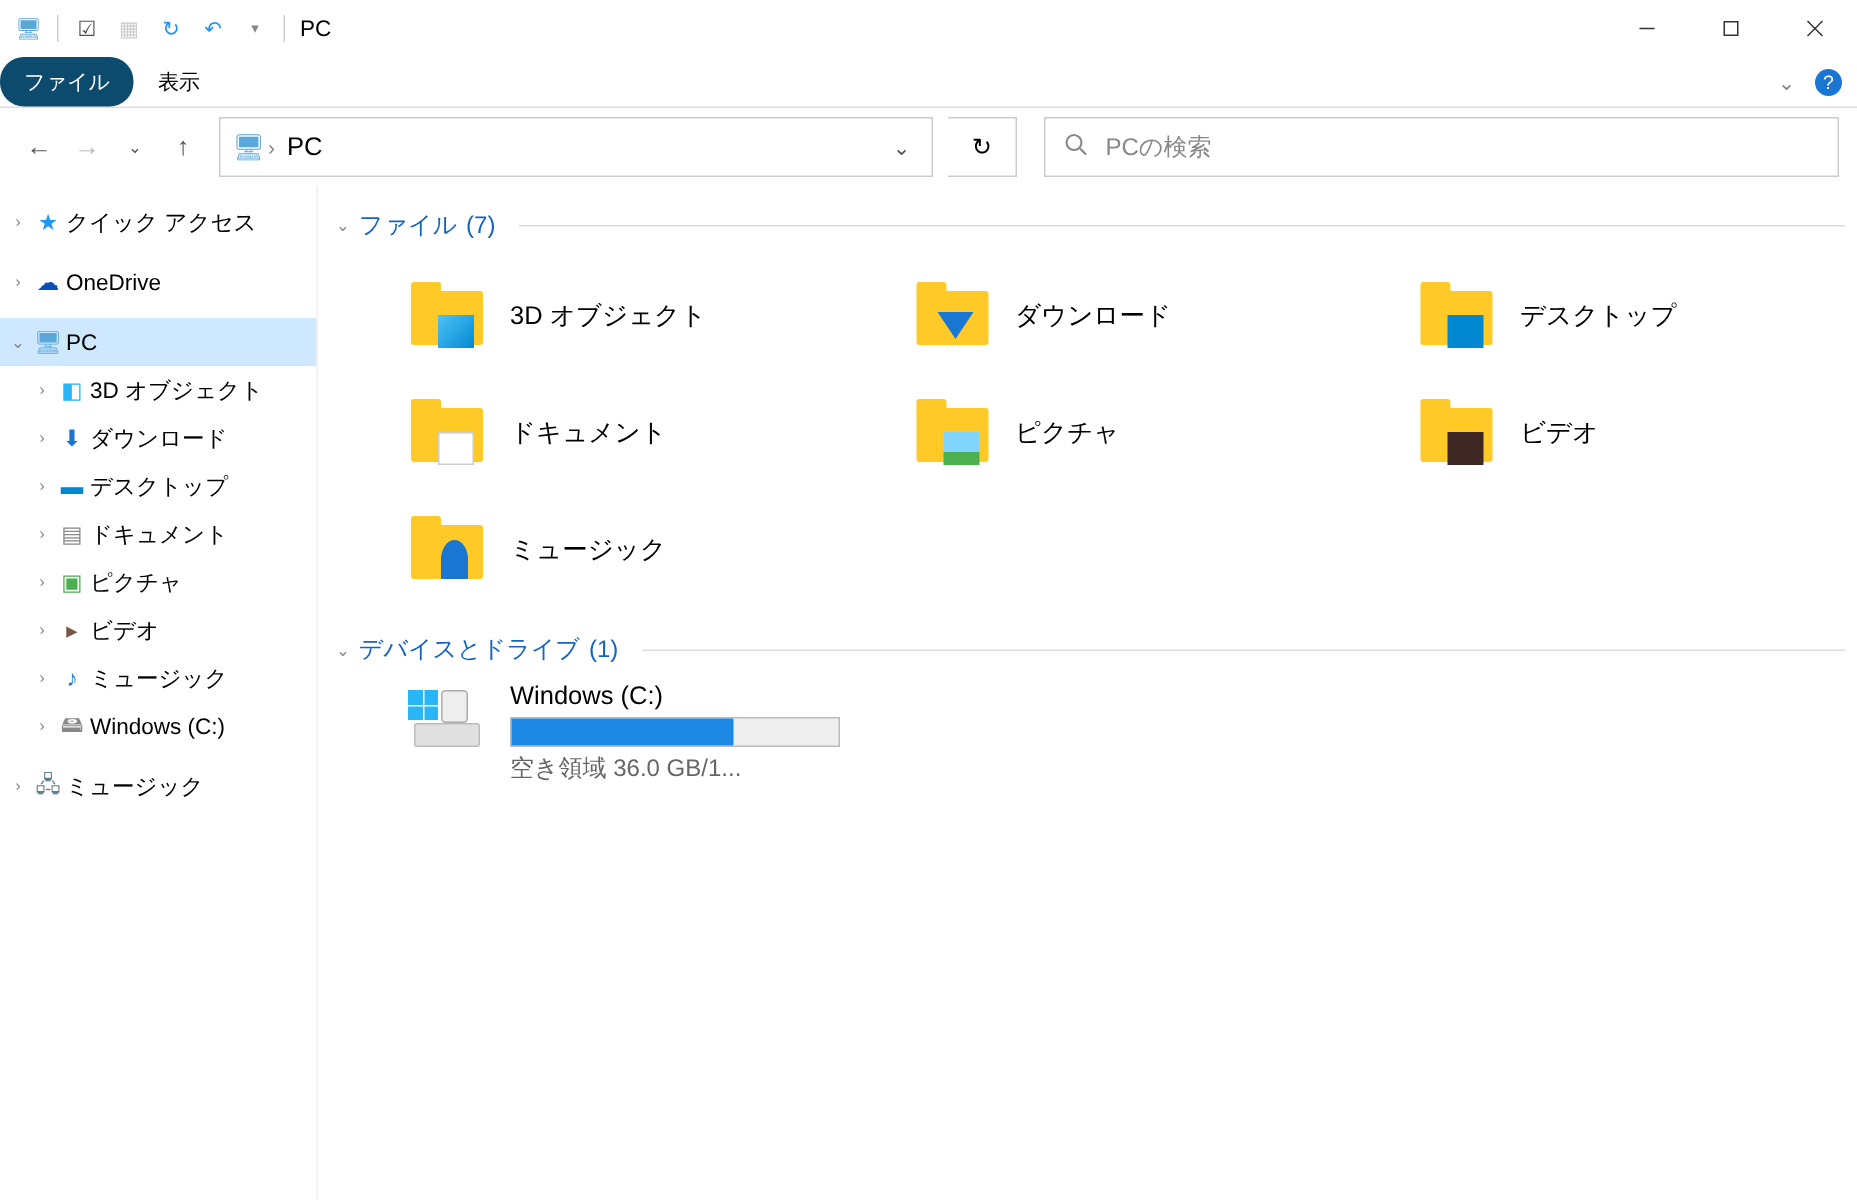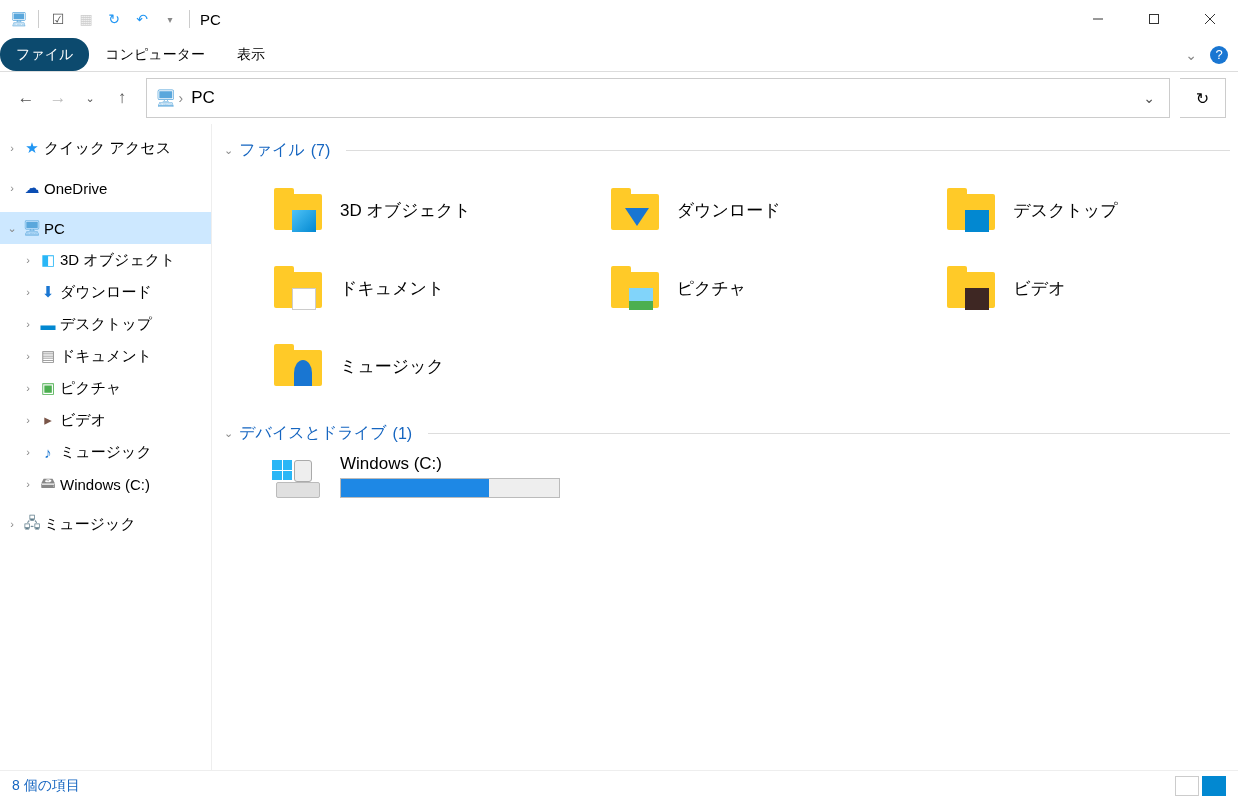--- a/index.html
+++ b/index.html
@@ -130,21 +130,20 @@
     <div class="winbtn">
       <svg width="12" height="12">
           <line x1="1" y1="1" x2="11" y2="11" stroke="#333" stroke-width="1"></line>
           <line x1="11" y1="1" x2="1" y2="11" stroke="#333" stroke-width="1"></line>
         </svg>
     </div>
   </div>
 
   <div class="ribbon">
     <div class="ribbon-tab active">ファイル</div>
-    <div class="ribbon-tab">コンピューター</div>
     <div class="ribbon-tab">表示</div>
     <div class="ribbon-spacer"></div>
     <div class="ribbon-help">
       <span style="color:#888;font-size:14px">⌄</span>
     </div>
     <div class="ribbon-help">
       <span style="background:#1976d2;color:#fff;border-radius:50%;width:18px;height:18px;display:flex;align-items:center;justify-content:center;font-size:13px">?</span>
     </div>
   </div>
 
@@ -156,20 +155,29 @@
     <div class="addressbar">
       <span class="ic-pc" style="font-size:17px">🖥</span>
       <span class="addr-sep">›</span>
       <span class="addr-crumb">PC</span>
       <div class="addr-spacer"></div>
       <span class="addr-drop">⌄</span>
     </div>
     <div class="refreshbox">
       <span>↻</span>
     </div>
+    <div class="searchbox">
+      <span>
+        <svg width="16" height="16">
+            <circle cx="7" cy="7" r="5" fill="none" stroke="#888" stroke-width="1.4"></circle>
+            <line x1="11" y1="11" x2="15" y2="15" stroke="#888" stroke-width="1.4"></line>
+          </svg>
+      </span>
+      <span>PCの検索</span>
+    </div>
   </div>
 
   <div class="bodyrow">
 
     <div class="sidebar">
       <div class="tree-item">
         <span class="expander">›</span>
         <span class="ticon ic-star">★</span>
         <span>クイック アクセス</span>
       </div>
@@ -310,26 +318,21 @@
               <div></div>
             </div>
           <div class="drive-lock"></div>
           <div class="drive-shape"></div>
         </div>
         <div class="drive-info">
           <span class="drive-name">Windows (C:)</span>
           <div class="drive-bar">
             <div class="drive-fill"></div>
           </div>
+          <span class="drive-free">空き領域 36.0 GB/1...</span>
         </div>
       </div>
 
     </div>
   </div>
 
-  <div class="statusbar">
-    <span>8 個の項目</span>
-    <div class="spacer"></div>
-    <div class="view-toggle"></div>
-    <div class="view-toggle active"></div>
-  </div>
 
 </div>
 
 </body></html>

